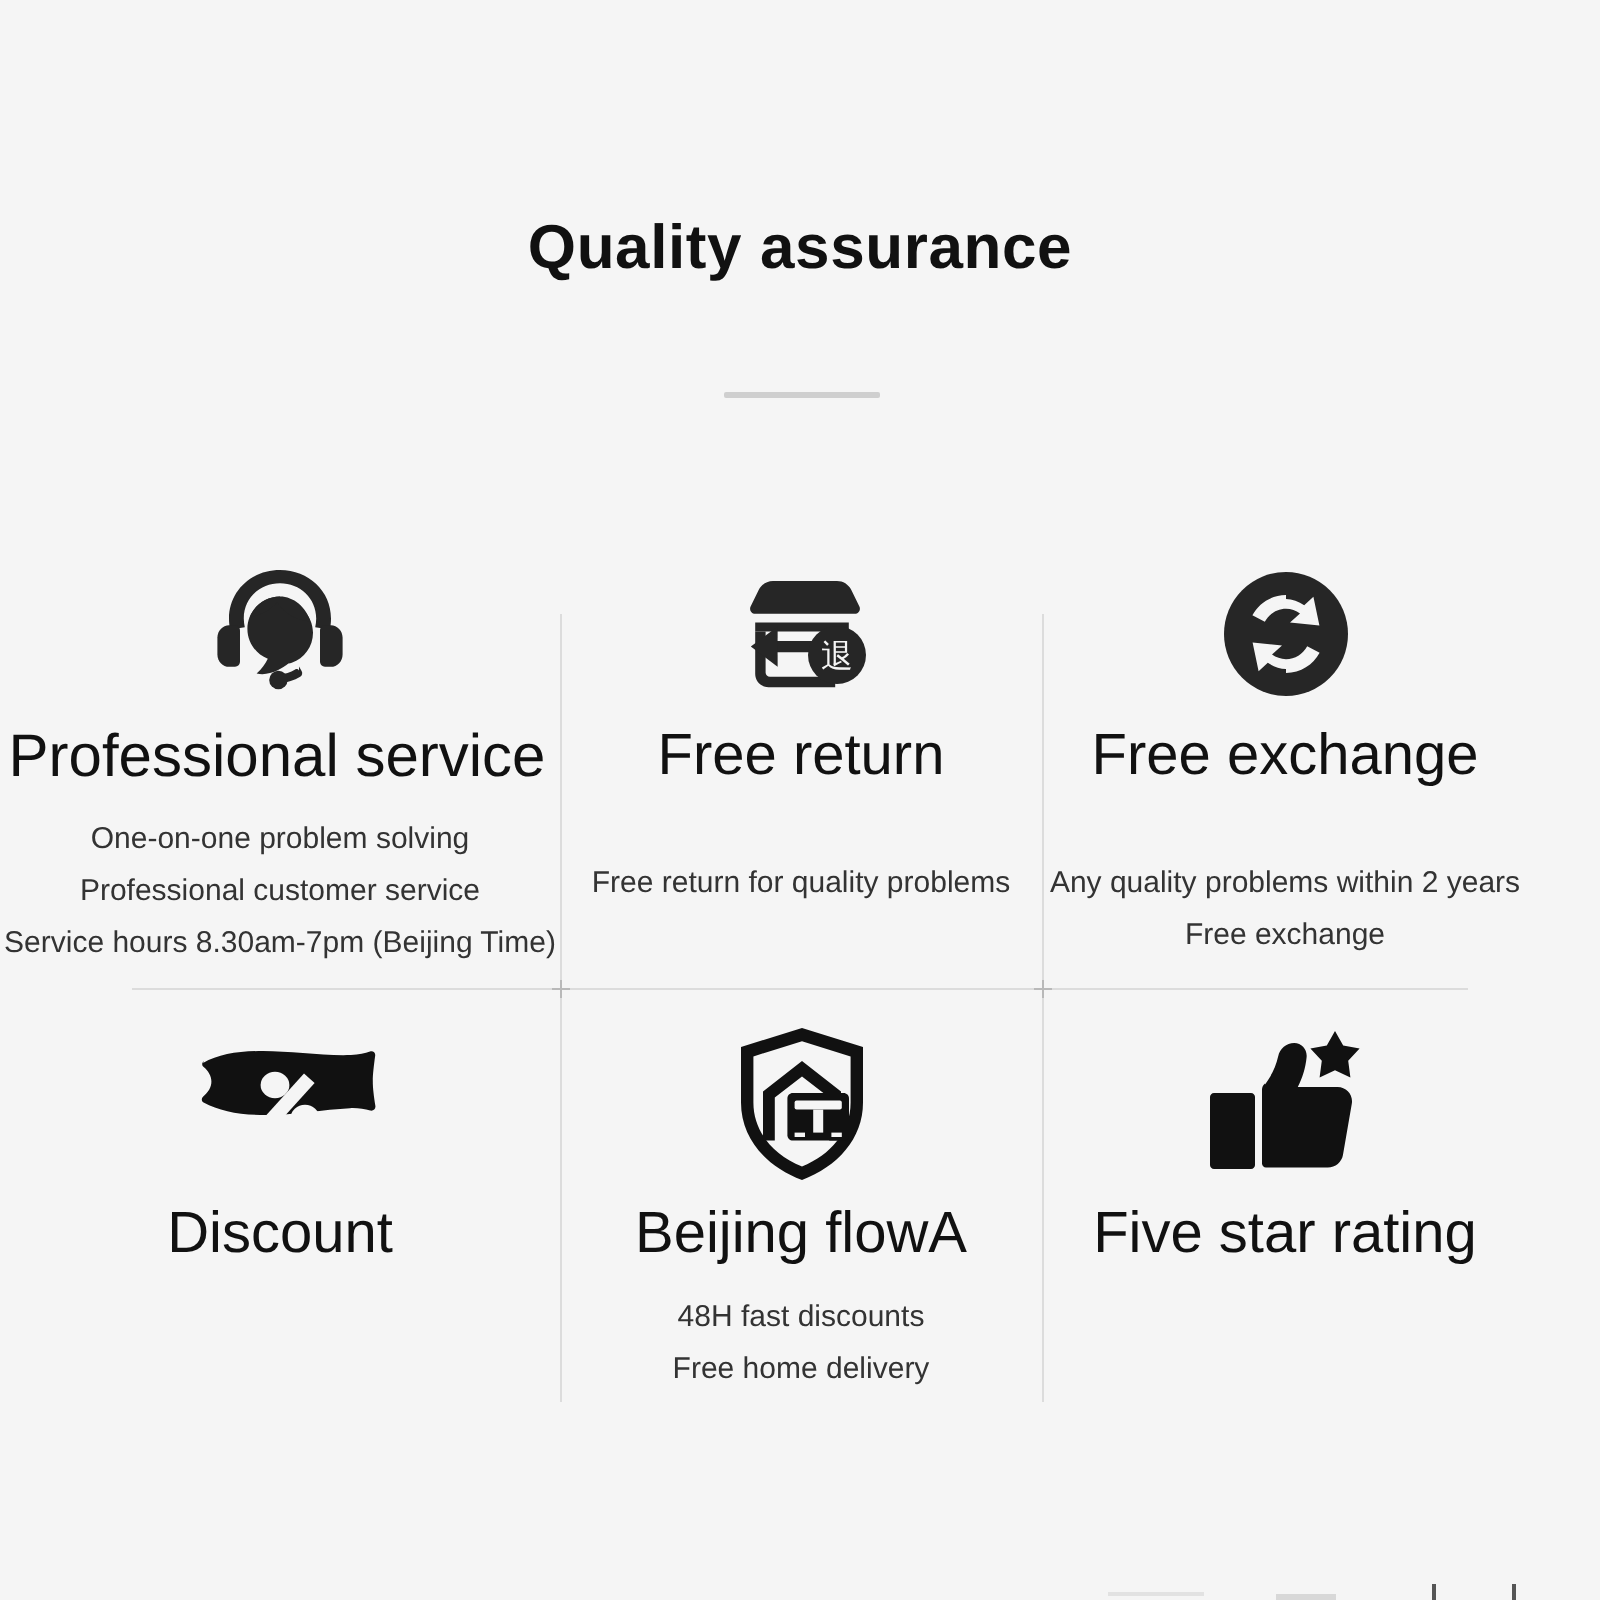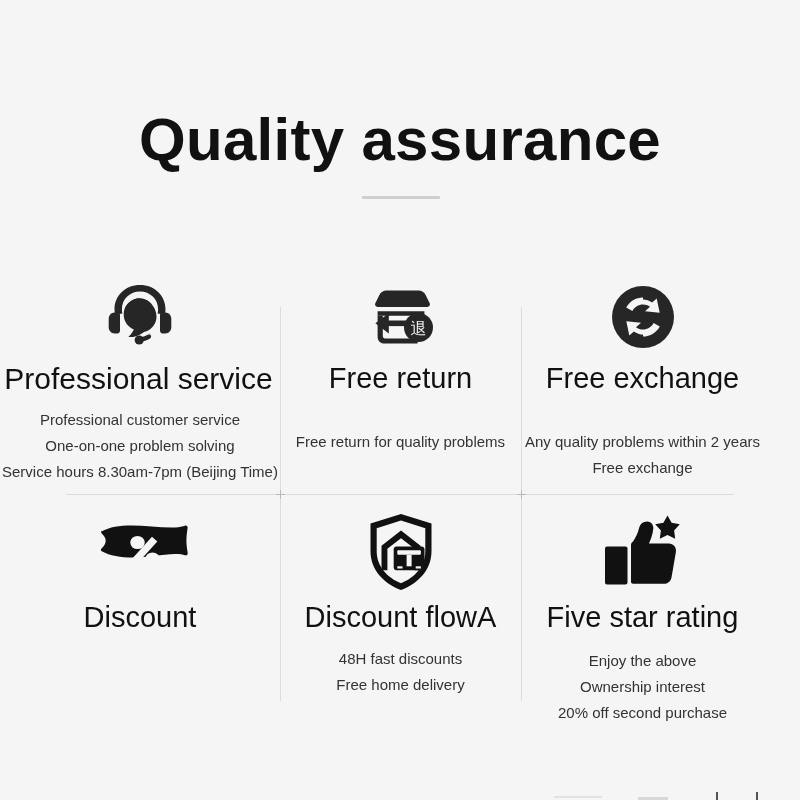--- a/index.html
+++ b/index.html
@@ -28,21 +28,21 @@
     left: 0;
     width: 800px;
     height: 230px;
   }
   .page-title {
     position: absolute;
     top: 108px;
     left: 0;
     width: 800px;
     text-align: center;
-    font-size: 60px;
+    font-size: 31px;
     font-weight: 700;
     letter-spacing: 0.3px;
     color: #111111;
     line-height: 1.05;
     white-space: nowrap;
   }
   .title-rule {
     position: absolute;
     top: 196px;
     left: 362px;
@@ -188,22 +188,22 @@
           <path class="ink" d="M62.4 31.6h-2.9c-1.4 0-2.5 1.2-2.5 2.6v15.6c0 1.4 1.1 2.6 2.5 2.6h2.9c3.3 0 5.9-2.8 5.9-6.2v-8.4c0-3.4-2.6-6.2-5.9-6.2z"></path>
           <path class="ink" d="M37 17.3c-9 0-16.3 7.2-16.3 16.1 0 6.8 4.2 12.6 10.2 15-1.2 2.3-3 5.2-5.6 7.4 6.3 1.4 12.6-2.3 15.9-5 .6-.1 1.2-.2 1.7-.4 6.2-2.2 10.6-8.1 10.6-15 0-8.9-7.5-16.1-16.5-16.1z"></path>
           <path class="ink" d="M37 17.3c-6.9 0-12.7 4.3-15.2 10.4 4.3-.9 9.9-3 13.8-7.7 3.2 5.4 9 9 15.7 9.6.3 0 .6.1.9.1-2.2-7.1-8.4-12.4-15.2-12.4z"></path>
           <path class="paper" d="M45.8 53.5c-1.7 1-3.6 1.7-5.6 2l.6 4.2c2.5-.4 4.9-1.3 7-2.6l-2-3.6z"></path>
           <path class="ink" d="M46.5 52.2l1.3 2.3c.6 1 .3 2.3-.7 2.9-3 1.8-6.4 2.9-10 3.2l-.5-4.3c2.9-.3 5.6-1.2 8-2.6.6-.4 1.4-.2 1.9.5z"></path>
           <circle class="ink" cx="36.2" cy="59" r="4.6"></circle>
         </svg>
       </div>
       <div class="cell-title">Professional service</div>
       <div class="cell-lines">
+        <div class="cell-line">One-on-one problem solving</div>
         <div class="cell-line">Professional customer service</div>
-        <div class="cell-line">One-on-one problem solving</div>
         <div class="cell-line">Service hours 8.30am-7pm (Beijing Time)</div>
       </div>
     </div>
 
     <div class="cell col2 row1 c2">
       <div class="icon-wrap">
         <svg class="ico" width="70" height="66" viewBox="0 0 70 66" aria-hidden="true">
           <path class="ink" d="M17.5 6.5h35c3 0 5.8 1.7 7.1 4.4l4.1 8.3c.8 1.7-.4 3.7-2.3 3.7H11.6c-1.9 0-3.1-2-2.3-3.7l4.1-8.3c1.3-2.7 4.1-4.4 7.1-4.4z"></path>
           <path class="ink" d="M11.6 27.2h46.8v4.6H11.6z"></path>
           <path class="ink" d="M11.6 31.8h5.2v20.4c0 1.2 1 2.2 2.2 2.2h32.6v5.2H18.2c-3.6 0-6.6-3-6.6-6.6V31.8z"></path>
@@ -251,41 +251,36 @@
         <svg class="ico" width="76" height="82" viewBox="0 0 76 82" aria-hidden="true">
           <path class="ink2" d="M38 3L7.5 12.5v27.8C7.5 58.4 20.3 72.4 38 79c17.7-6.6 30.5-20.6 30.5-38.7V12.5L38 3zm0 6.6l24.3 7.6v23.1c0 14.6-10 26.2-24.3 32-14.3-5.8-24.3-17.4-24.3-32V17.2L38 9.6z"></path>
           <path class="ink2" d="M38 19.5L18.5 34.8v24.4h5.9V37.7L38 27.3l13.6 10.4v21.5h5.9V34.8L38 19.5z"></path>
           <path class="ink2" d="M33.4 35.5h25.4c1.5 0 2.7 1.2 2.7 2.7v18.4c0 1.5-1.2 2.7-2.7 2.7H33.4c-1.5 0-2.7-1.2-2.7-2.7V38.2c0-1.5 1.2-2.7 2.7-2.7z"></path>
           <rect class="paper" x="34.3" y="39.2" width="23.6" height="4.6" rx="1"></rect>
           <rect class="paper" x="43.6" y="43.8" width="5" height="11.5"></rect>
           <rect class="paper" x="34.3" y="55.3" width="5.2" height="2.2"></rect>
           <rect class="paper" x="52.7" y="55.3" width="5.2" height="2.2"></rect>
         </svg>
       </div>
-      <div class="cell-title">Discount flowA</div>
+      <div class="cell-title">Beijing flowA</div>
       <div class="cell-lines">
         <div class="cell-line">48H fast discounts</div>
         <div class="cell-line">Free home delivery</div>
       </div>
     </div>
 
     <div class="cell col3 row2 c6">
       <div class="icon-wrap">
         <svg class="ico" width="84" height="78" viewBox="0 0 84 78" aria-hidden="true">
           <path class="ink2" d="M6 33.5h18.5c1.1 0 2 .9 2 2v34c0 1.1-.9 2-2 2H6c-1.1 0-2-.9-2-2v-34c0-1.1.9-2 2-2z"></path>
           <path class="ink2" d="M31.5 29.3c2.6-3.6 5.4-8.6 6.6-14.2.8-3.8 4.1-6.6 8-6.6 3.8 0 6.6 3.3 6.2 7.1-.5 5.4-2.2 10.6-4.4 14.9h19.9c4.5 0 7.9 4 7.1 8.4l-4.4 25.5c-.6 3.7-3.8 6.4-7.6 6.4H32c-1.1 0-2-.9-2-2v-37c0-.9.4-1.8 1-2.5l.5-.6z"></path>
           <path class="ink2" d="M66.5 2.5l4.1 7.3 8.2 1.5-5.7 6.1 1.1 8.3-7.7-3.6-7.7 3.6 1.1-8.3-5.7-6.1 8.2-1.5z"></path>
         </svg>
       </div>
       <div class="cell-title">Five star rating</div>
-      <div class="cell-lines">
-        <div class="cell-line">Enjoy the above</div>
-        <div class="cell-line">Ownership interest</div>
-        <div class="cell-line">20% off second purchase</div>
-      </div>
     </div>
 
   </div>
 
   <div class="rule-h"></div>
   <div class="rule-v v1"></div>
   <div class="rule-v v2"></div>
   <div class="cross x1"></div>
   <div class="cross x2"></div>
 

